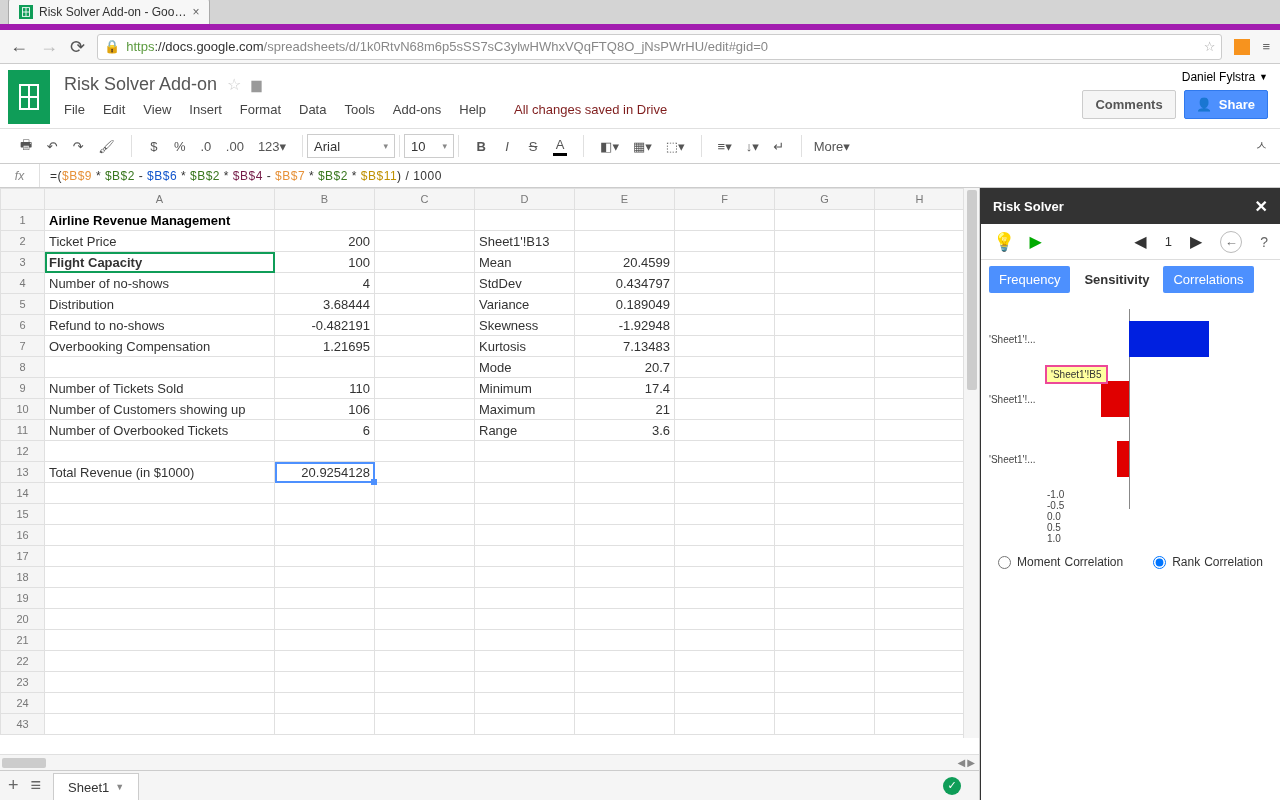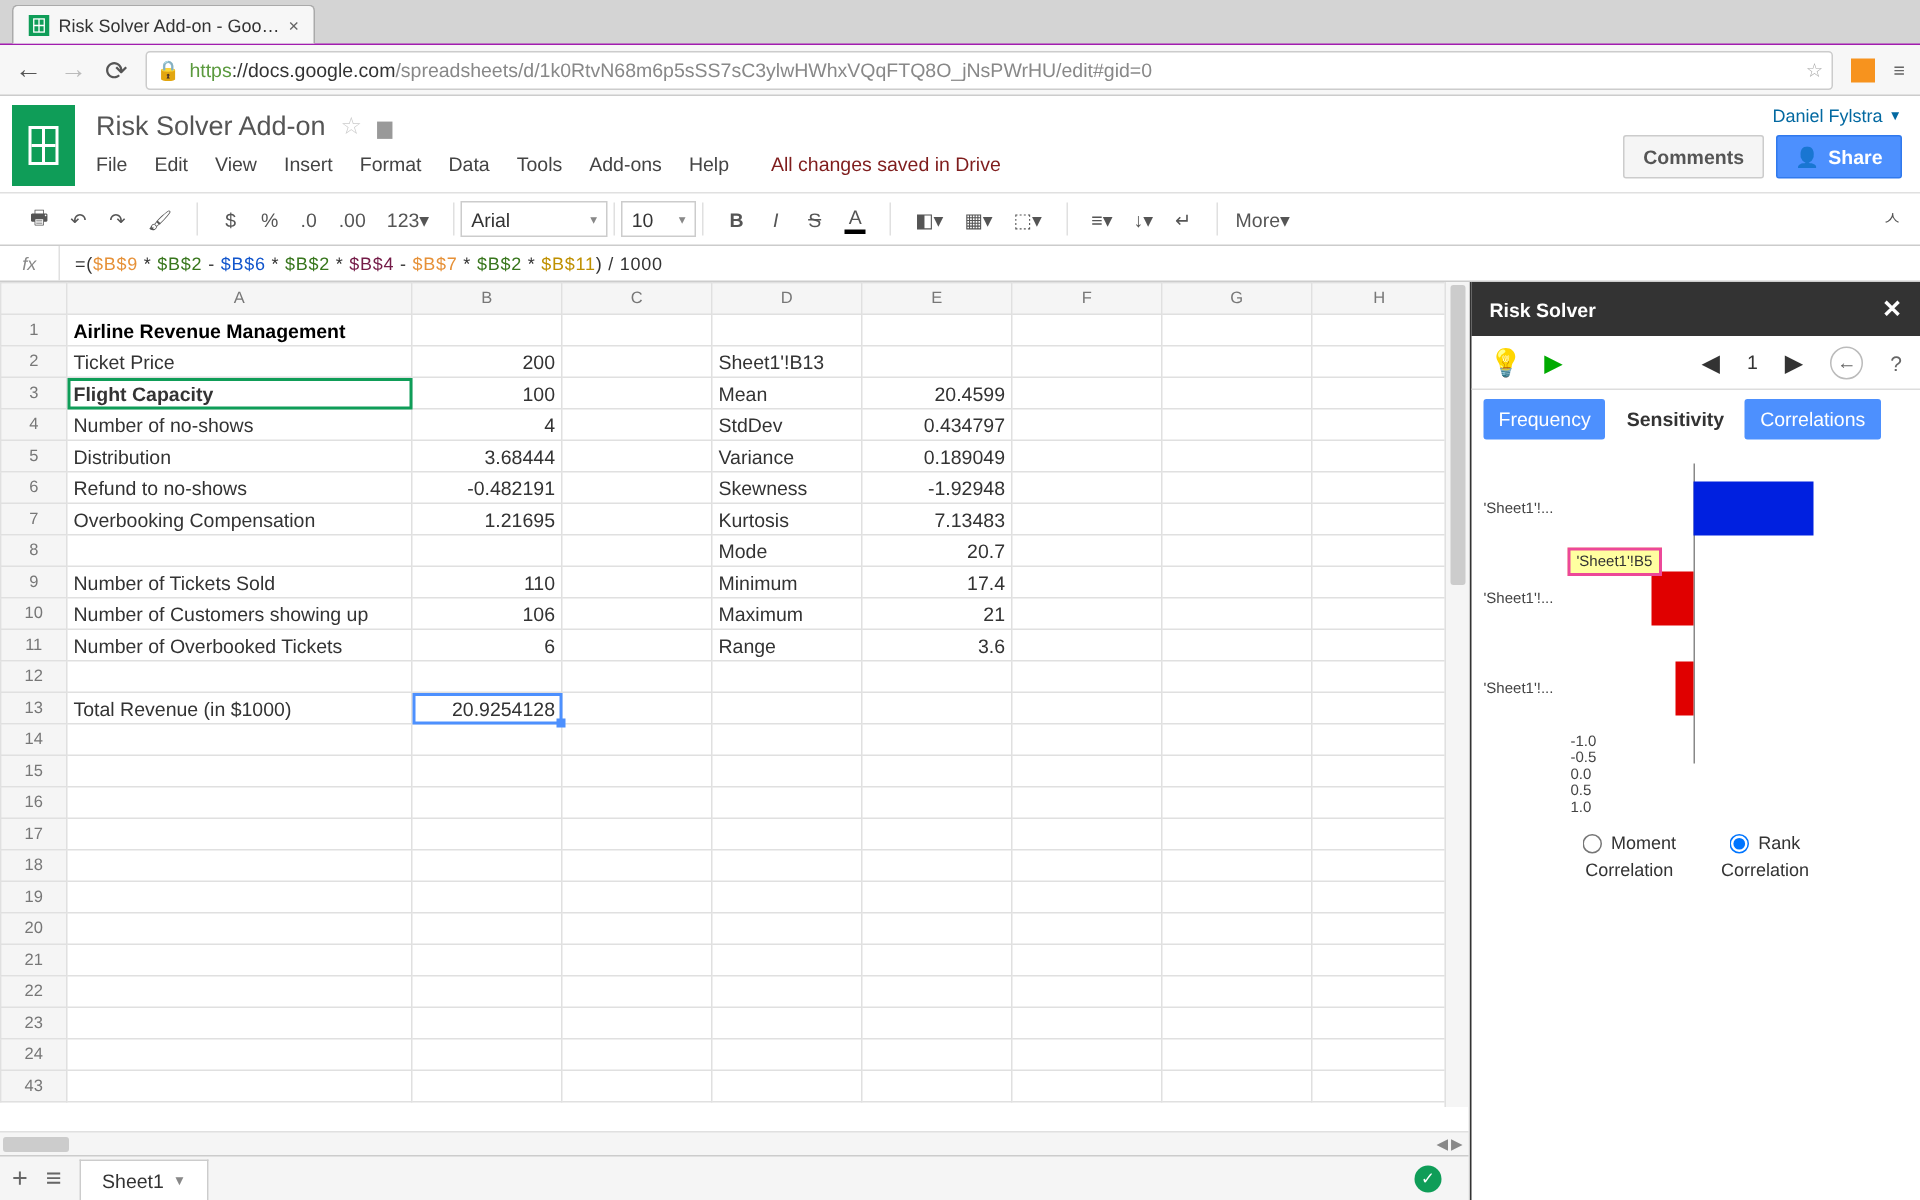--- a/index.html
+++ b/index.html
@@ -1,17 +1,17 @@
 <!DOCTYPE html>
 <html><head>
 <meta charset="utf-8">
 <style>
 * { margin:0; padding:0; box-sizing:border-box; font-family:Arial,sans-serif; }
 body { width:1280px; height:800px; overflow:hidden; background:#fff; font-size:13px; color:#333; }
-.chrome-tabs { height:30px; background:#d4d4d4; display:flex; align-items:flex-end; padding-left:8px; border-bottom:1px solid #a21caf; }
+.chrome-tabs { height:30px; background:#d4d4d4; display:flex; align-items:flex-end; padding-left:8px; border-bottom:6px solid #a21caf; }
 .chrome-tab { background:#f7f7f7; height:26px; padding:4px 10px; display:flex; align-items:center; gap:6px; font-size:12px; border-radius:4px 4px 0 0; border:1px solid #aaa; border-bottom:none; min-width:180px; }
 .chrome-tab svg { width:14px; height:14px; }
 .chrome-close { margin-left:auto; color:#666; cursor:pointer; }
 .addr-bar { height:34px; background:#f7f7f7; display:flex; align-items:center; padding:0 10px; gap:12px; border-bottom:1px solid #ccc; }
 .addr-bar .nav-btn { color:#555; font-size:18px; cursor:pointer; }
 .addr-bar .nav-btn.disabled { color:#bbb; }
 .url-box { flex:1; height:26px; border:1px solid #ccc; border-radius:3px; background:#fff; display:flex; align-items:center; padding:0 6px; font-size:13px; color:#333; }
 .url-box .lock { color:#5b9a3e; margin-right:6px; }
 .url-box .proto { color:#5b9a3e; }
 .url-box .host { color:#333; }
@@ -28,21 +28,21 @@
 .sheets-logo-inner::after{top:0;bottom:0;left:50%;width:2px;margin-left:-1px;}
 .doc-meta { margin-left:14px; flex:1; }
 .doc-title-row { display:flex; align-items:center; gap:10px; height:28px; }
 .doc-title { font-size:18px; color:#555; }
 .star-icon { color:#ccc; font-size:16px; }
 .folder-icon { color:#999; }
 .menubar { display:flex; gap:18px; font-size:13px; color:#444; margin-top:4px; align-items:center; }
 .menubar span { cursor:pointer; }
 .save-status { color:#7f1d1d; margin-left:10px; }
 .header-right { display:flex; flex-direction:column; align-items:flex-end; gap:6px; padding-right:4px; }
-.user-name { font-size:12px; color:#0369a1; display:flex; align-items:center; gap:4px; }
+.user-name { font-size:12px; color:#000000; display:flex; align-items:center; gap:4px; }
 .btn-row { display:flex; gap:8px; }
 .btn-comments { background:#f5f5f5; border:1px solid #ccc; border-radius:2px; padding:6px 12px; font-size:13px; font-weight:bold; color:#555; cursor:pointer; }
 .btn-share { background:#4d90fe; color:#fff; border:1px solid #3079ed; border-radius:2px; padding:6px 12px; font-size:13px; font-weight:bold; cursor:pointer; display:flex; align-items:center; gap:6px; }
 .toolbar { height:36px; border-top:1px solid #e0e0e0; border-bottom:1px solid #ccc; display:flex; align-items:center; padding:0 8px; gap:4px; background:#fff; }
 .toolbar .grp { display:flex; align-items:center; gap:6px; padding:0 8px; }
 .toolbar .sep { width:1px; height:22px; background:#e0e0e0; }
 .tb-btn { min-width:20px; height:24px; display:flex; align-items:center; justify-content:center; color:#555; font-size:13px; cursor:pointer; padding:0 4px; }
 .tb-sel { border:1px solid #ccc; height:24px; display:flex; align-items:center; padding:0 6px; gap:6px; font-size:13px; background:#fff; }
 .tb-sel .caret { font-size:9px; color:#888; }
 .tb-color-swatch { width:14px; height:3px; background:#000; margin-top:1px; }
@@ -100,21 +100,21 @@
 .axis-zero { position:absolute; left:140px; top:0; bottom:30px; width:1px; background:#888; }
 .bar-row { position:relative; height:60px; display:flex; align-items:center; }
 .bar-label { width:58px; font-size:10px; color:#444; text-align:left; white-space:nowrap; overflow:hidden; text-overflow:ellipsis; }
 .bar-area { flex:1; position:relative; height:100%; }
 .bar { position:absolute; height:36px; top:12px; }
 .bar.blue { background:#0020e0; }
 .bar.red { background:#e00000; }
 .tooltip { position:absolute; background:#ffffa0; border:2px solid #ec4899; font-size:10px; padding:2px 4px; z-index:5; }
 .axis-ticks { display:flex; justify-content:space-between; font-size:10px; color:#444; padding:0 4px 0 58px;flex-direction:column; }
 .correlation-opts { display:flex; justify-content:center; gap:30px; padding:16px 0; font-size:12px; }
-.correlation-opts label { display:flex; flex-direction:column; align-items:center; gap:4px; }
+.correlation-opts label { display:flex; flex-direction:row; align-items:center; gap:4px; }
 .radio-row { display:flex; align-items:center; gap:6px; }
 input[type=radio]{ width:13px; height:13px; }
 </style>
 </head>
 <body>
 
 <div class="chrome-tabs">
   <div class="chrome-tab">
     <svg viewBox="0 0 16 16">
         <rect width="16" height="16" fill="#0f9d58"></rect>
@@ -196,21 +196,21 @@
       <span class="tb-btn">$</span>
       <span class="tb-btn">%</span>
       <span class="tb-btn">.0</span>
       <span class="tb-btn">.00</span>
       <span class="tb-btn">
           <span>123</span> 
           <span class="caret">▾</span>
         </span>
     </div>
     <div class="sep"></div>
-    <div class="tb-sel" style="width:98px">
+    <div class="tb-sel" style="width:88px">
         <span>Arial</span>
         <span class="caret" style="margin-left:auto">▾</span>
       </div>
     <div class="sep"></div>
     <div class="tb-sel" style="width:50px">
         <span>10</span>
         <span class="caret" style="margin-left:auto">▾</span>
       </div>
     <div class="sep"></div>
     <div class="grp">

